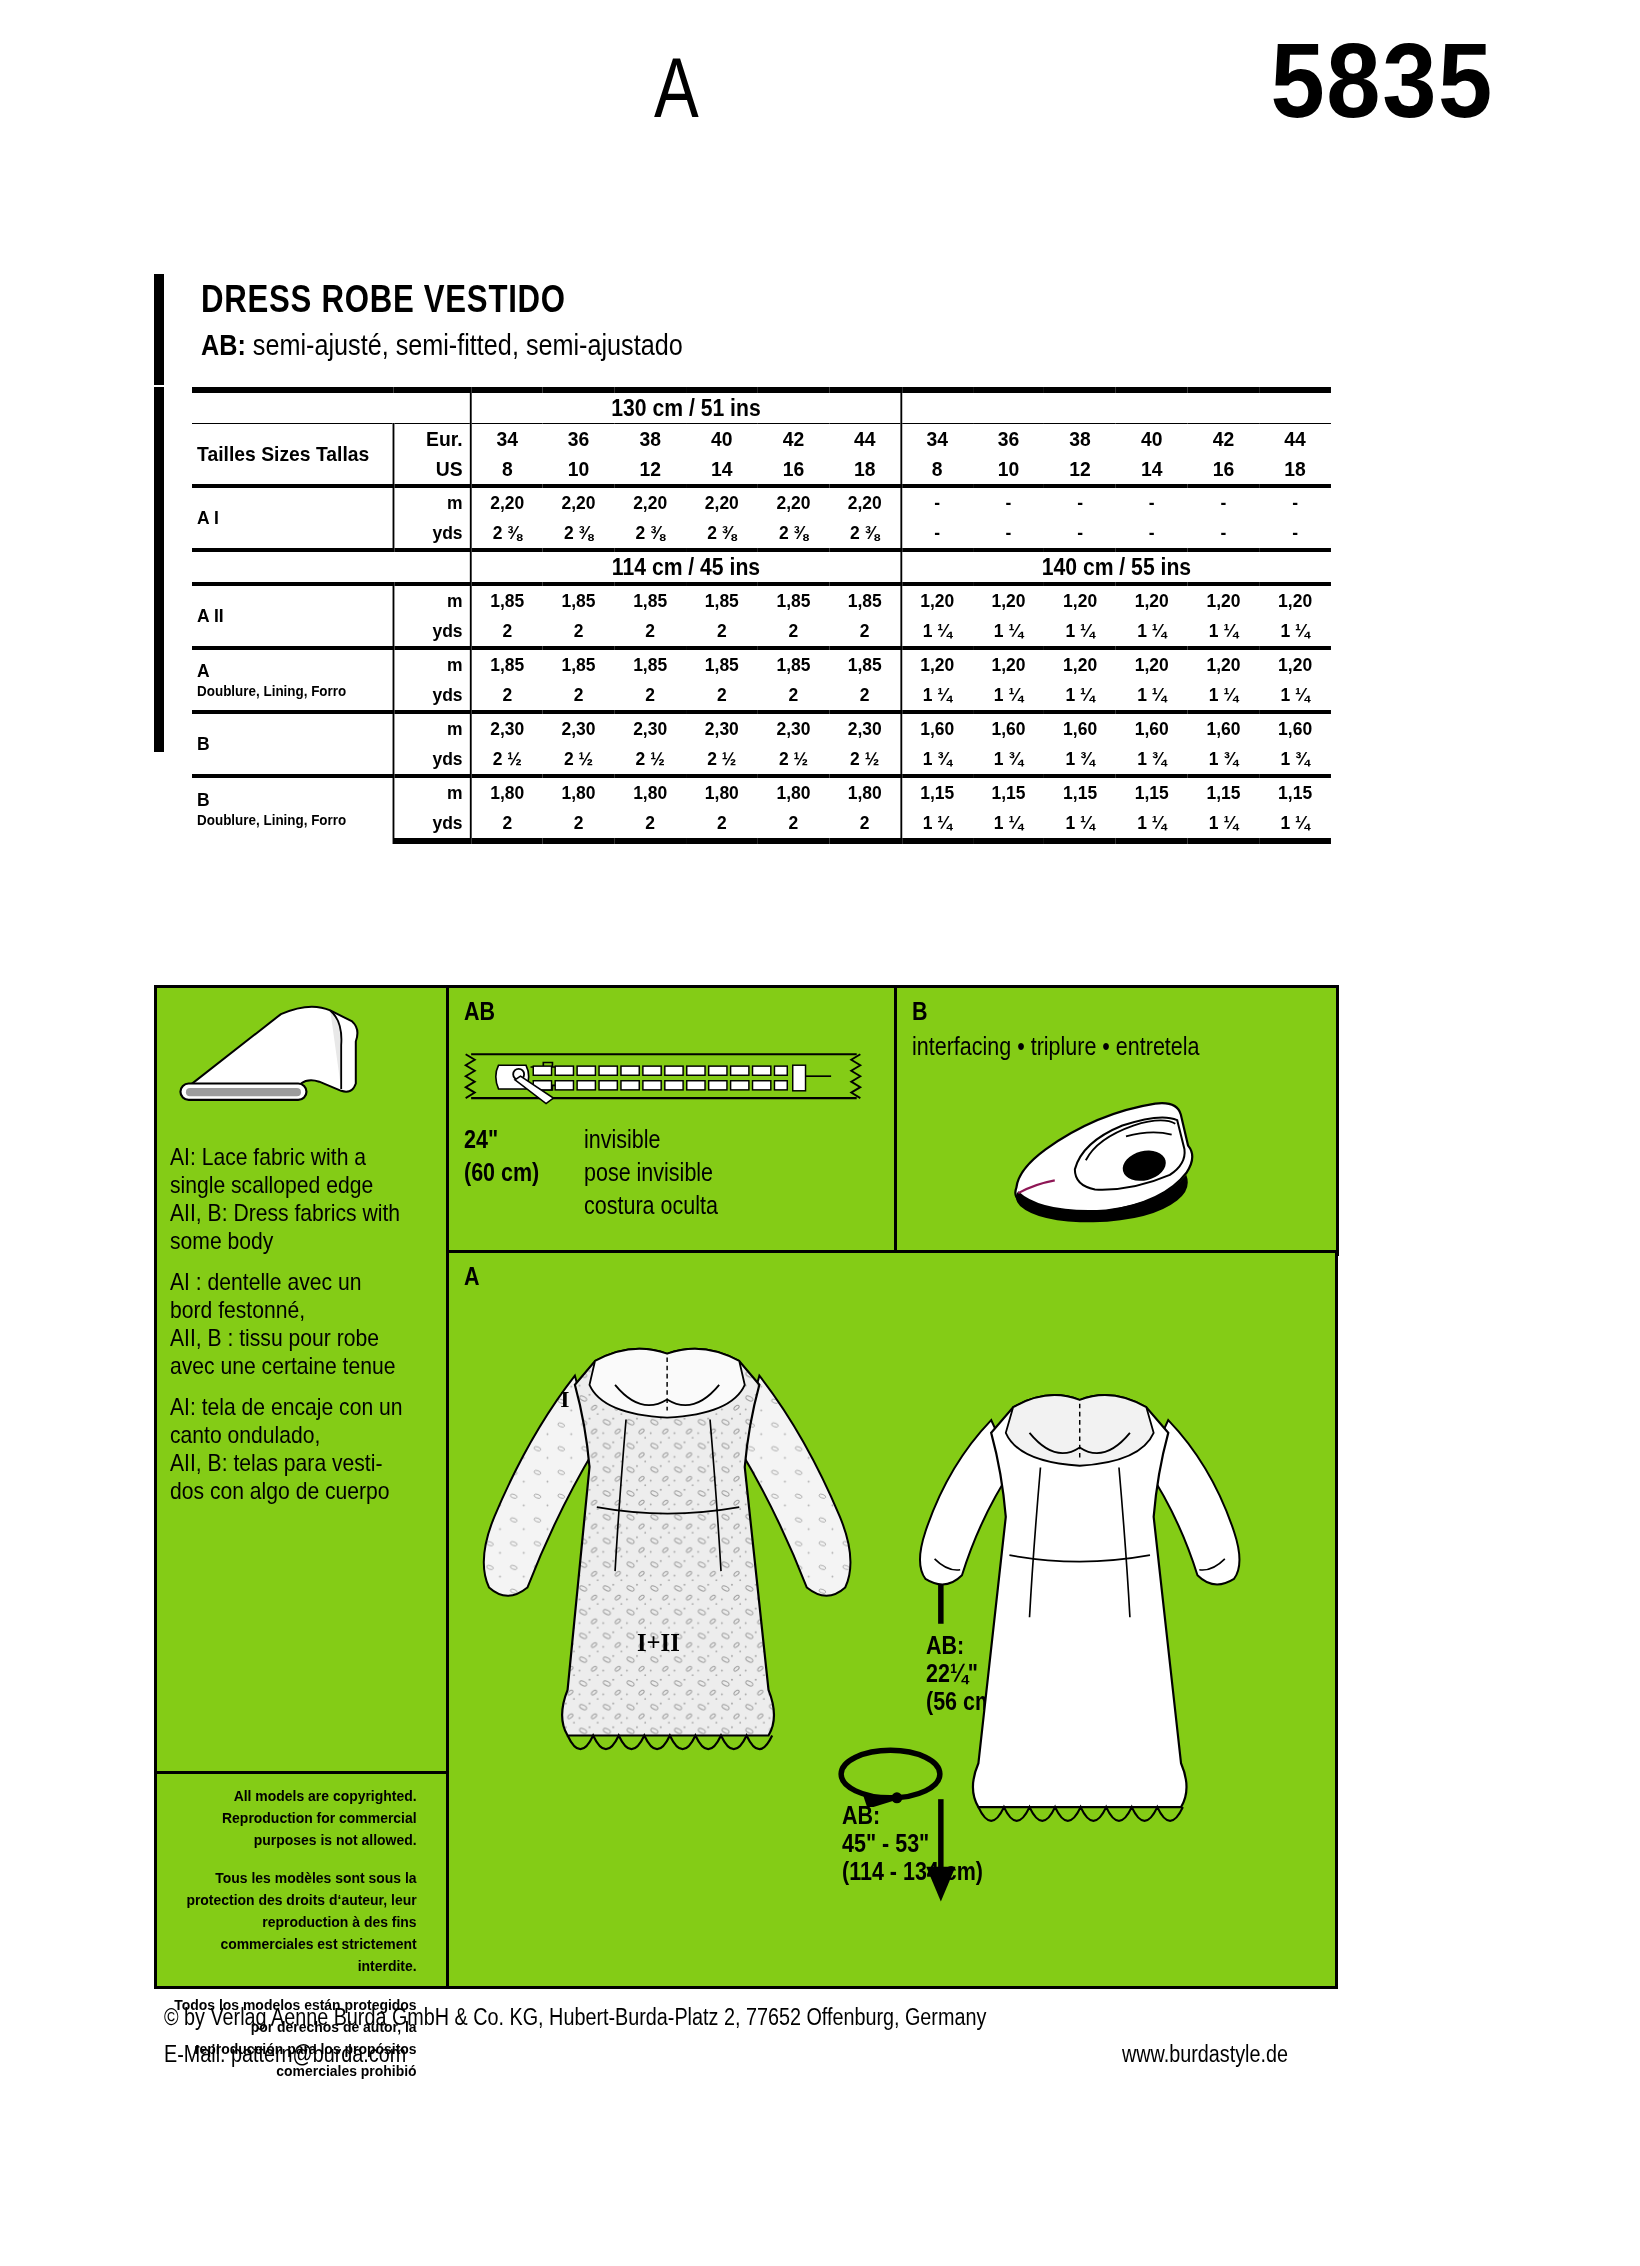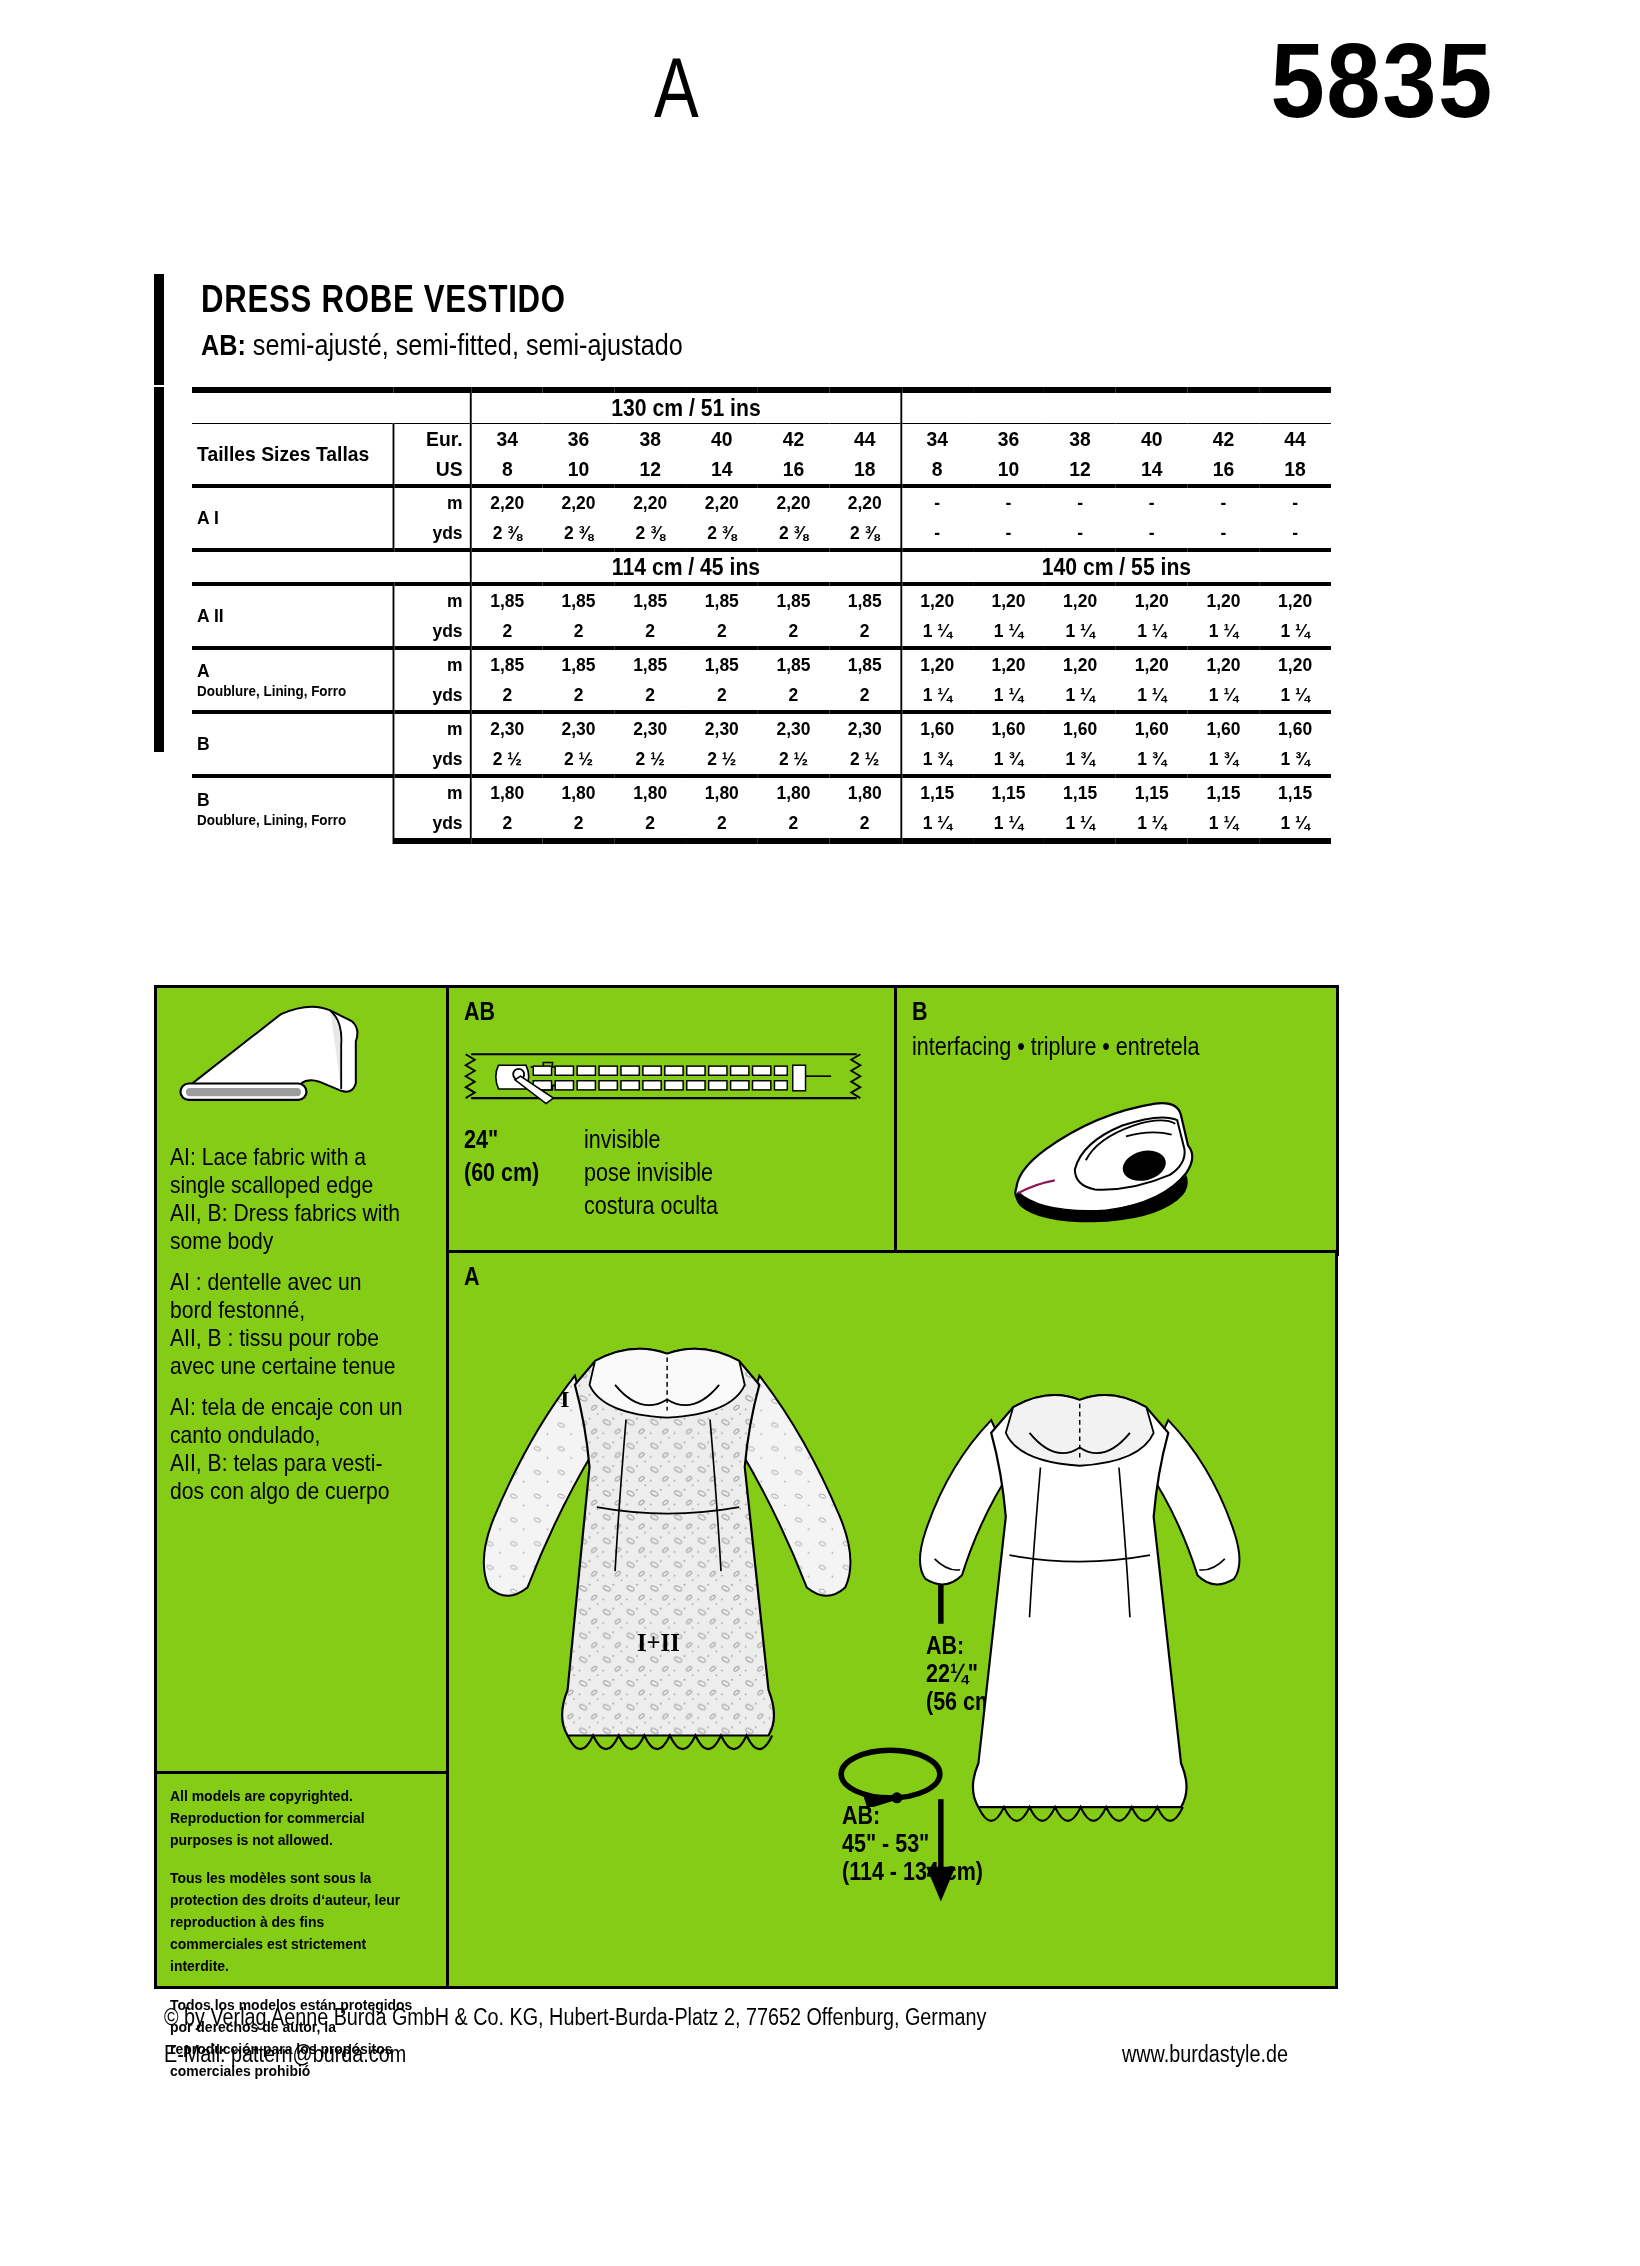--- a/index.html
+++ b/index.html
@@ -82,21 +82,21 @@
   .t-thin{border-top:1.8px solid #000;}
   .b-bot{border-bottom:6.4px solid #000;}
   .vl{border-left:2.7px solid #000;}
   .width-hdr{font-size:23px;font-weight:bold;height:38px;}
   .sizes td{font-size:21px;}
   .dash{font-weight:bold;letter-spacing:0;}
 
   
   .panelbox{position:absolute;border:3.7px solid #000;background:#84cc16;}
   #p-fabric{left:154px;top:985px;width:291px;height:786px;}
-  #p-copy{left:154px;top:1771px;width:291px;height:212px;}
+  #p-copy{left:154px;top:1771px;width:291px;height:212px;text-align:right;}
   #p-notions{left:446px;top:985px;width:448px;height:265px;}
   #p-interfacing{left:894px;top:985px;width:439px;height:265px;}
   #p-illus{left:446px;top:1250px;width:886px;height:733px;}
 
   .panel-letter{
     position:absolute;font-weight:bold;font-size:25.6px;
     transform:scaleX(.84);transform-origin:left top;
   }
   .panel-line{
     position:absolute;font-size:25px;line-height:29px;

